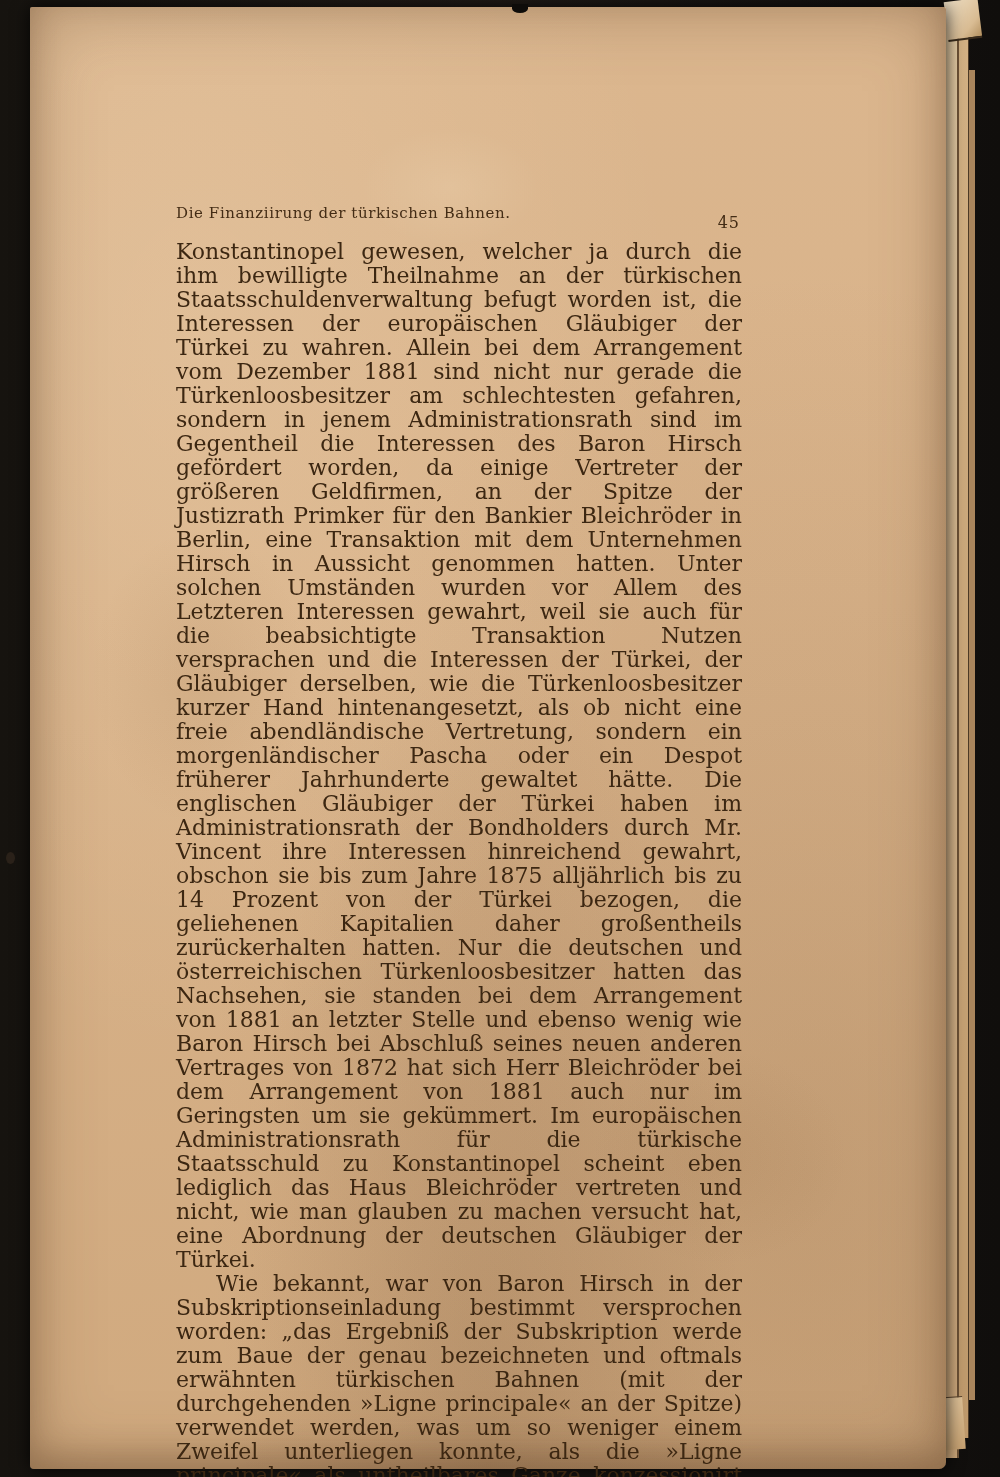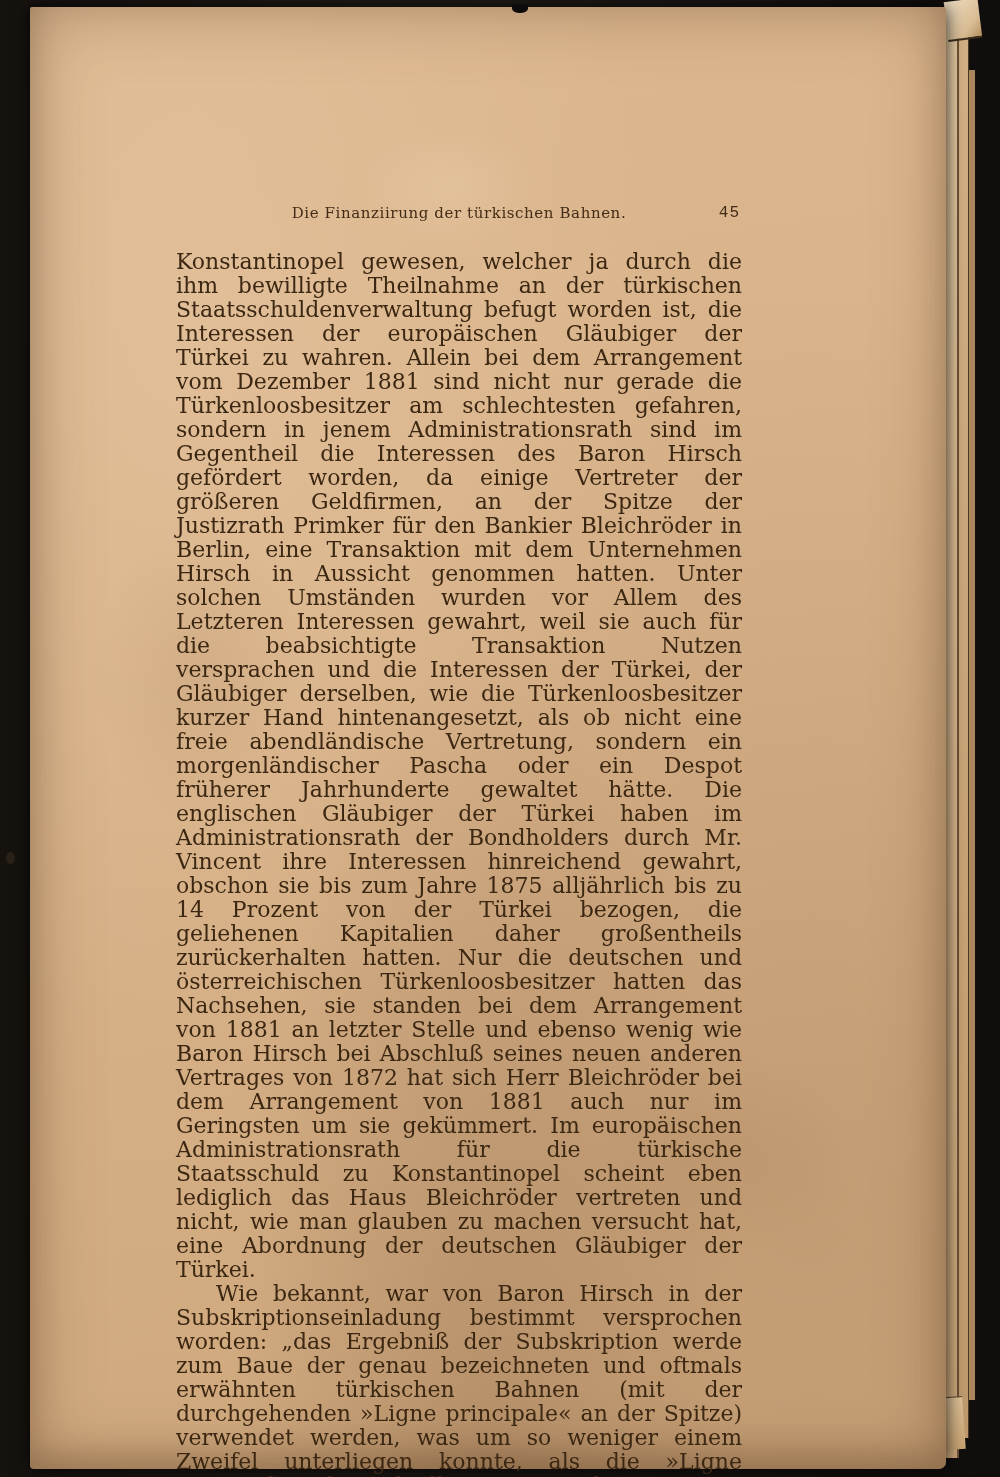--- a/index.html
+++ b/index.html
@@ -55,30 +55,30 @@
 
   
   .content {
     position: absolute;
     left: 146px; top: 196px;
     width: 566px;
     color: #3c2712;
   }
   .running-header {
     position: relative;
-    text-align: center;
+    text-align: left;
     font-size: 15px;
     line-height: 20px;
     letter-spacing: 0.6px;
-    margin-bottom: 27px;
+    margin-bottom: 17px;
     color: #432c15;
   }
   .running-header .pagenum {
-    position: absolute; right: 2px; top: 0;
-    font-size: 16px; letter-spacing: 1px; font-family: Liberation Mono, monospace;
+    position: absolute; right: 2px; top: 10px;
+    font-size: 16px; letter-spacing: 1px;
   }
   .para {
     margin: 0;
     text-align: justify;
     font-size: 22px;
     line-height: 24px;
     word-spacing: 1.5px;
     color: #3c2712;
   }
   .para.indent { text-indent: 40px; }

